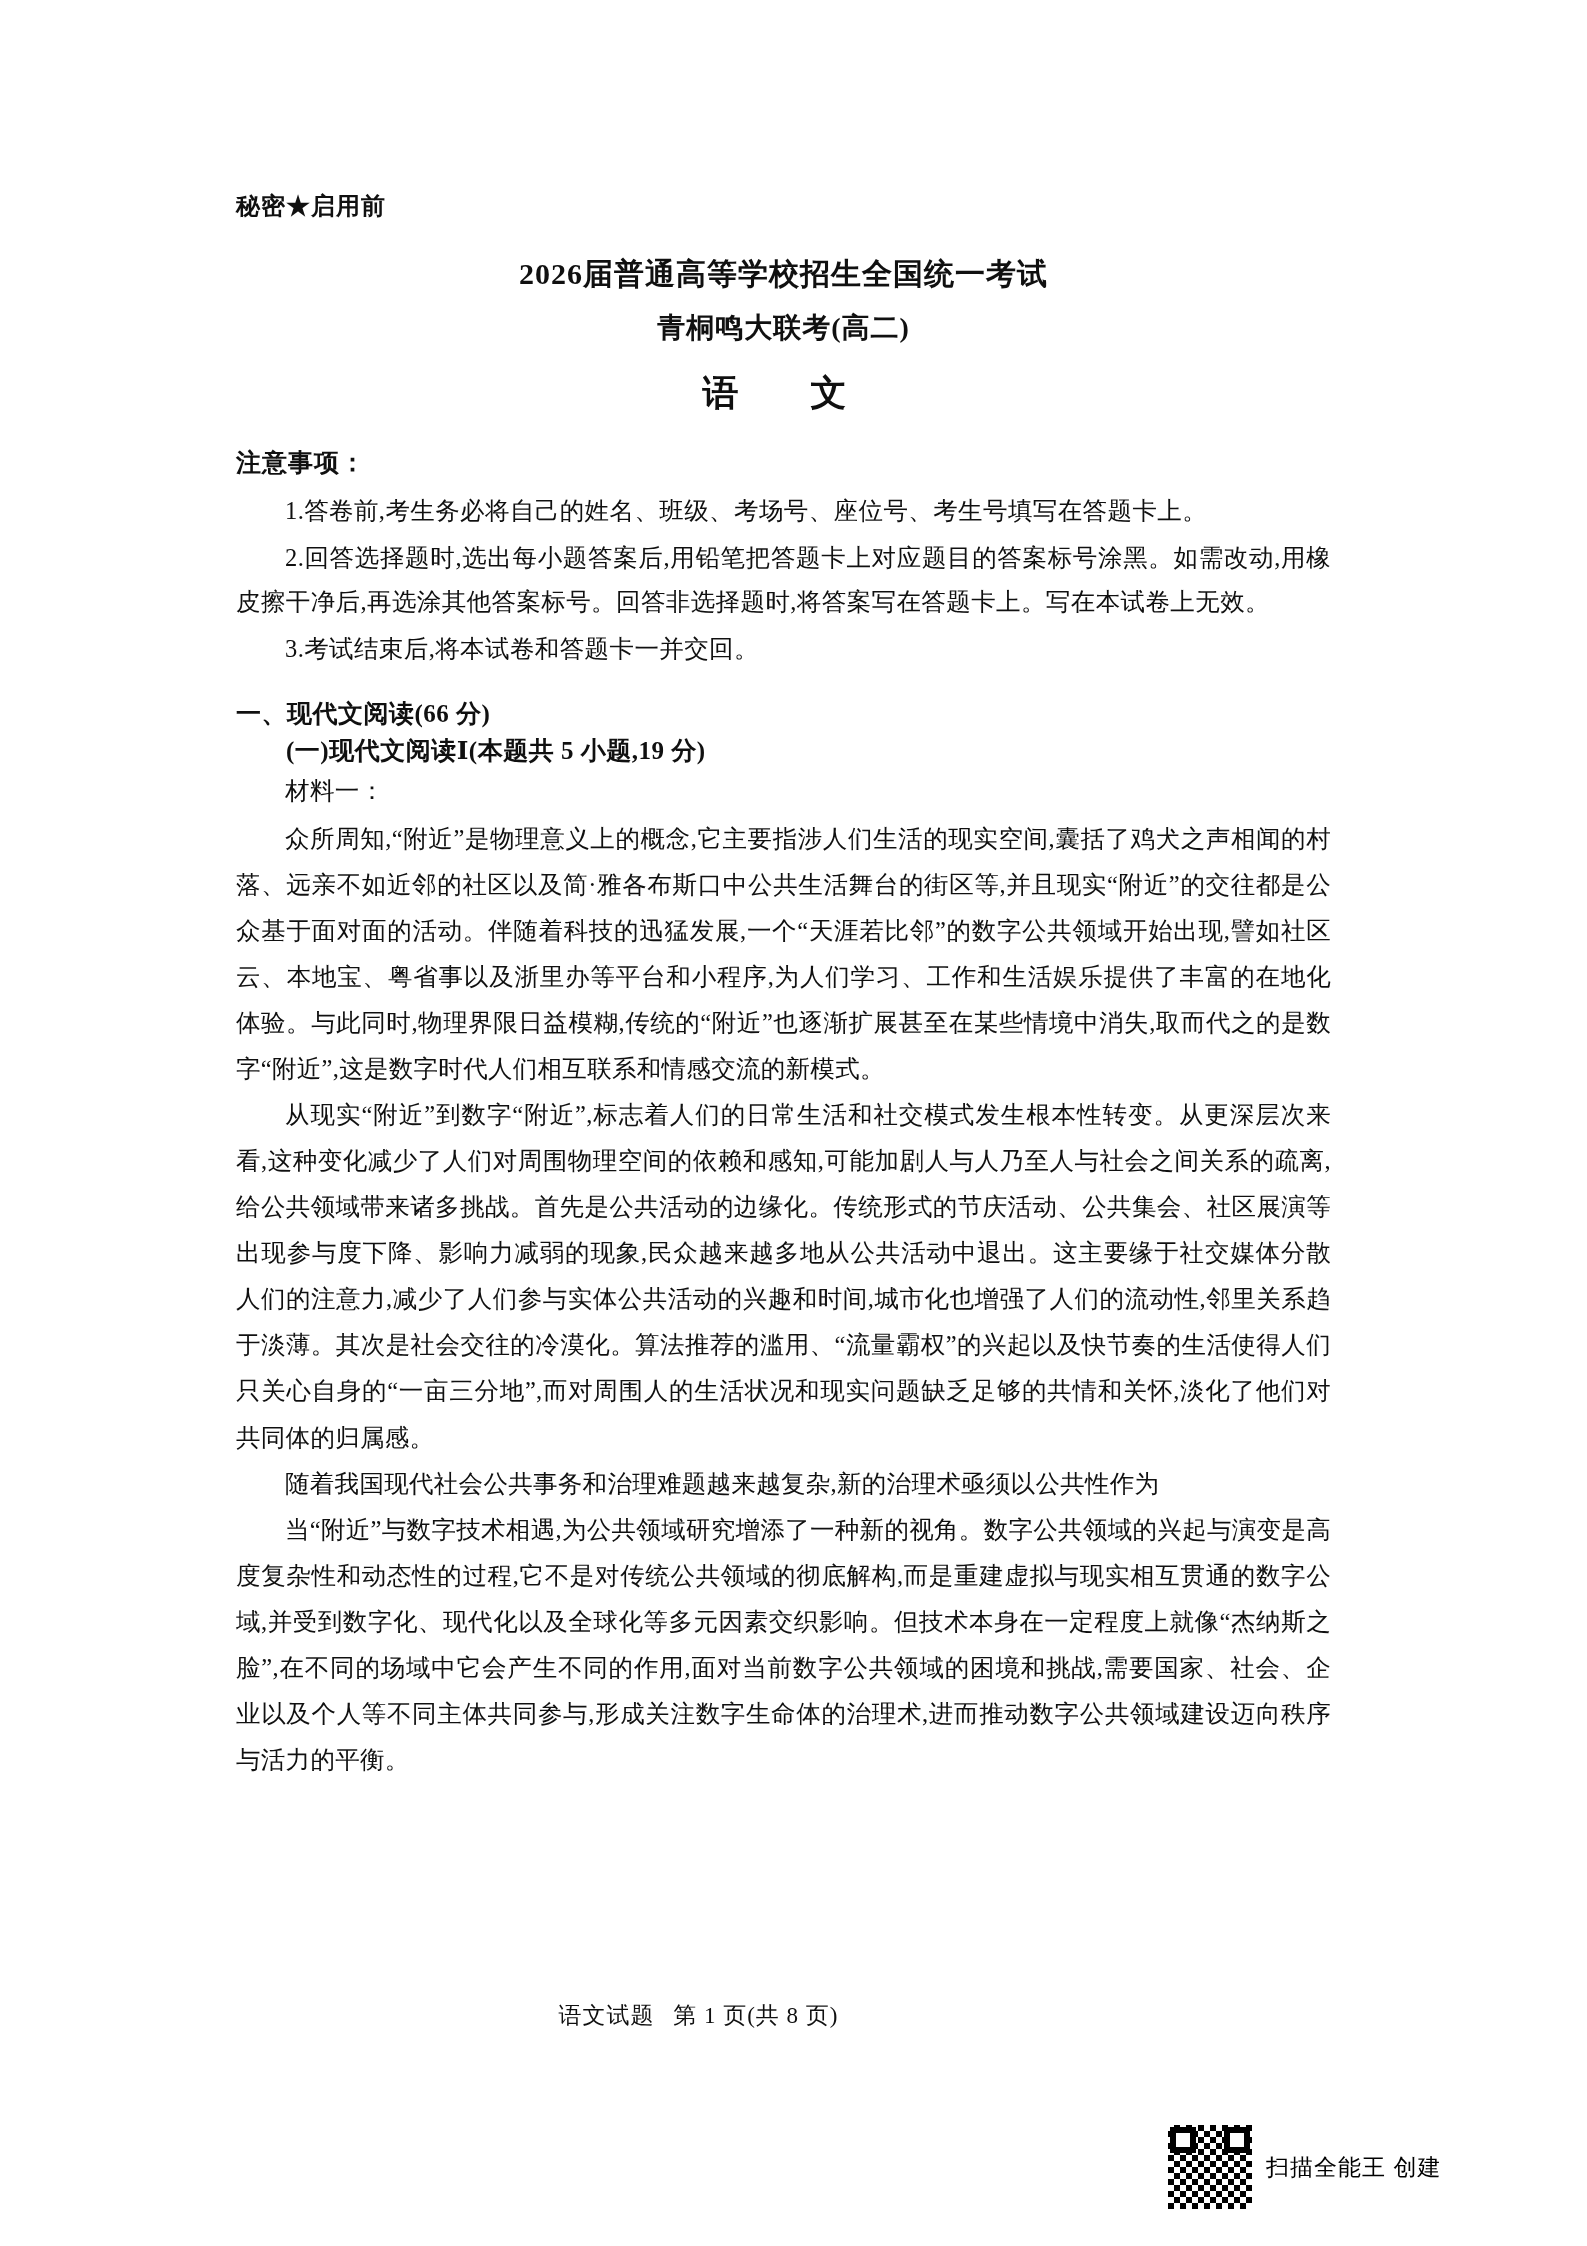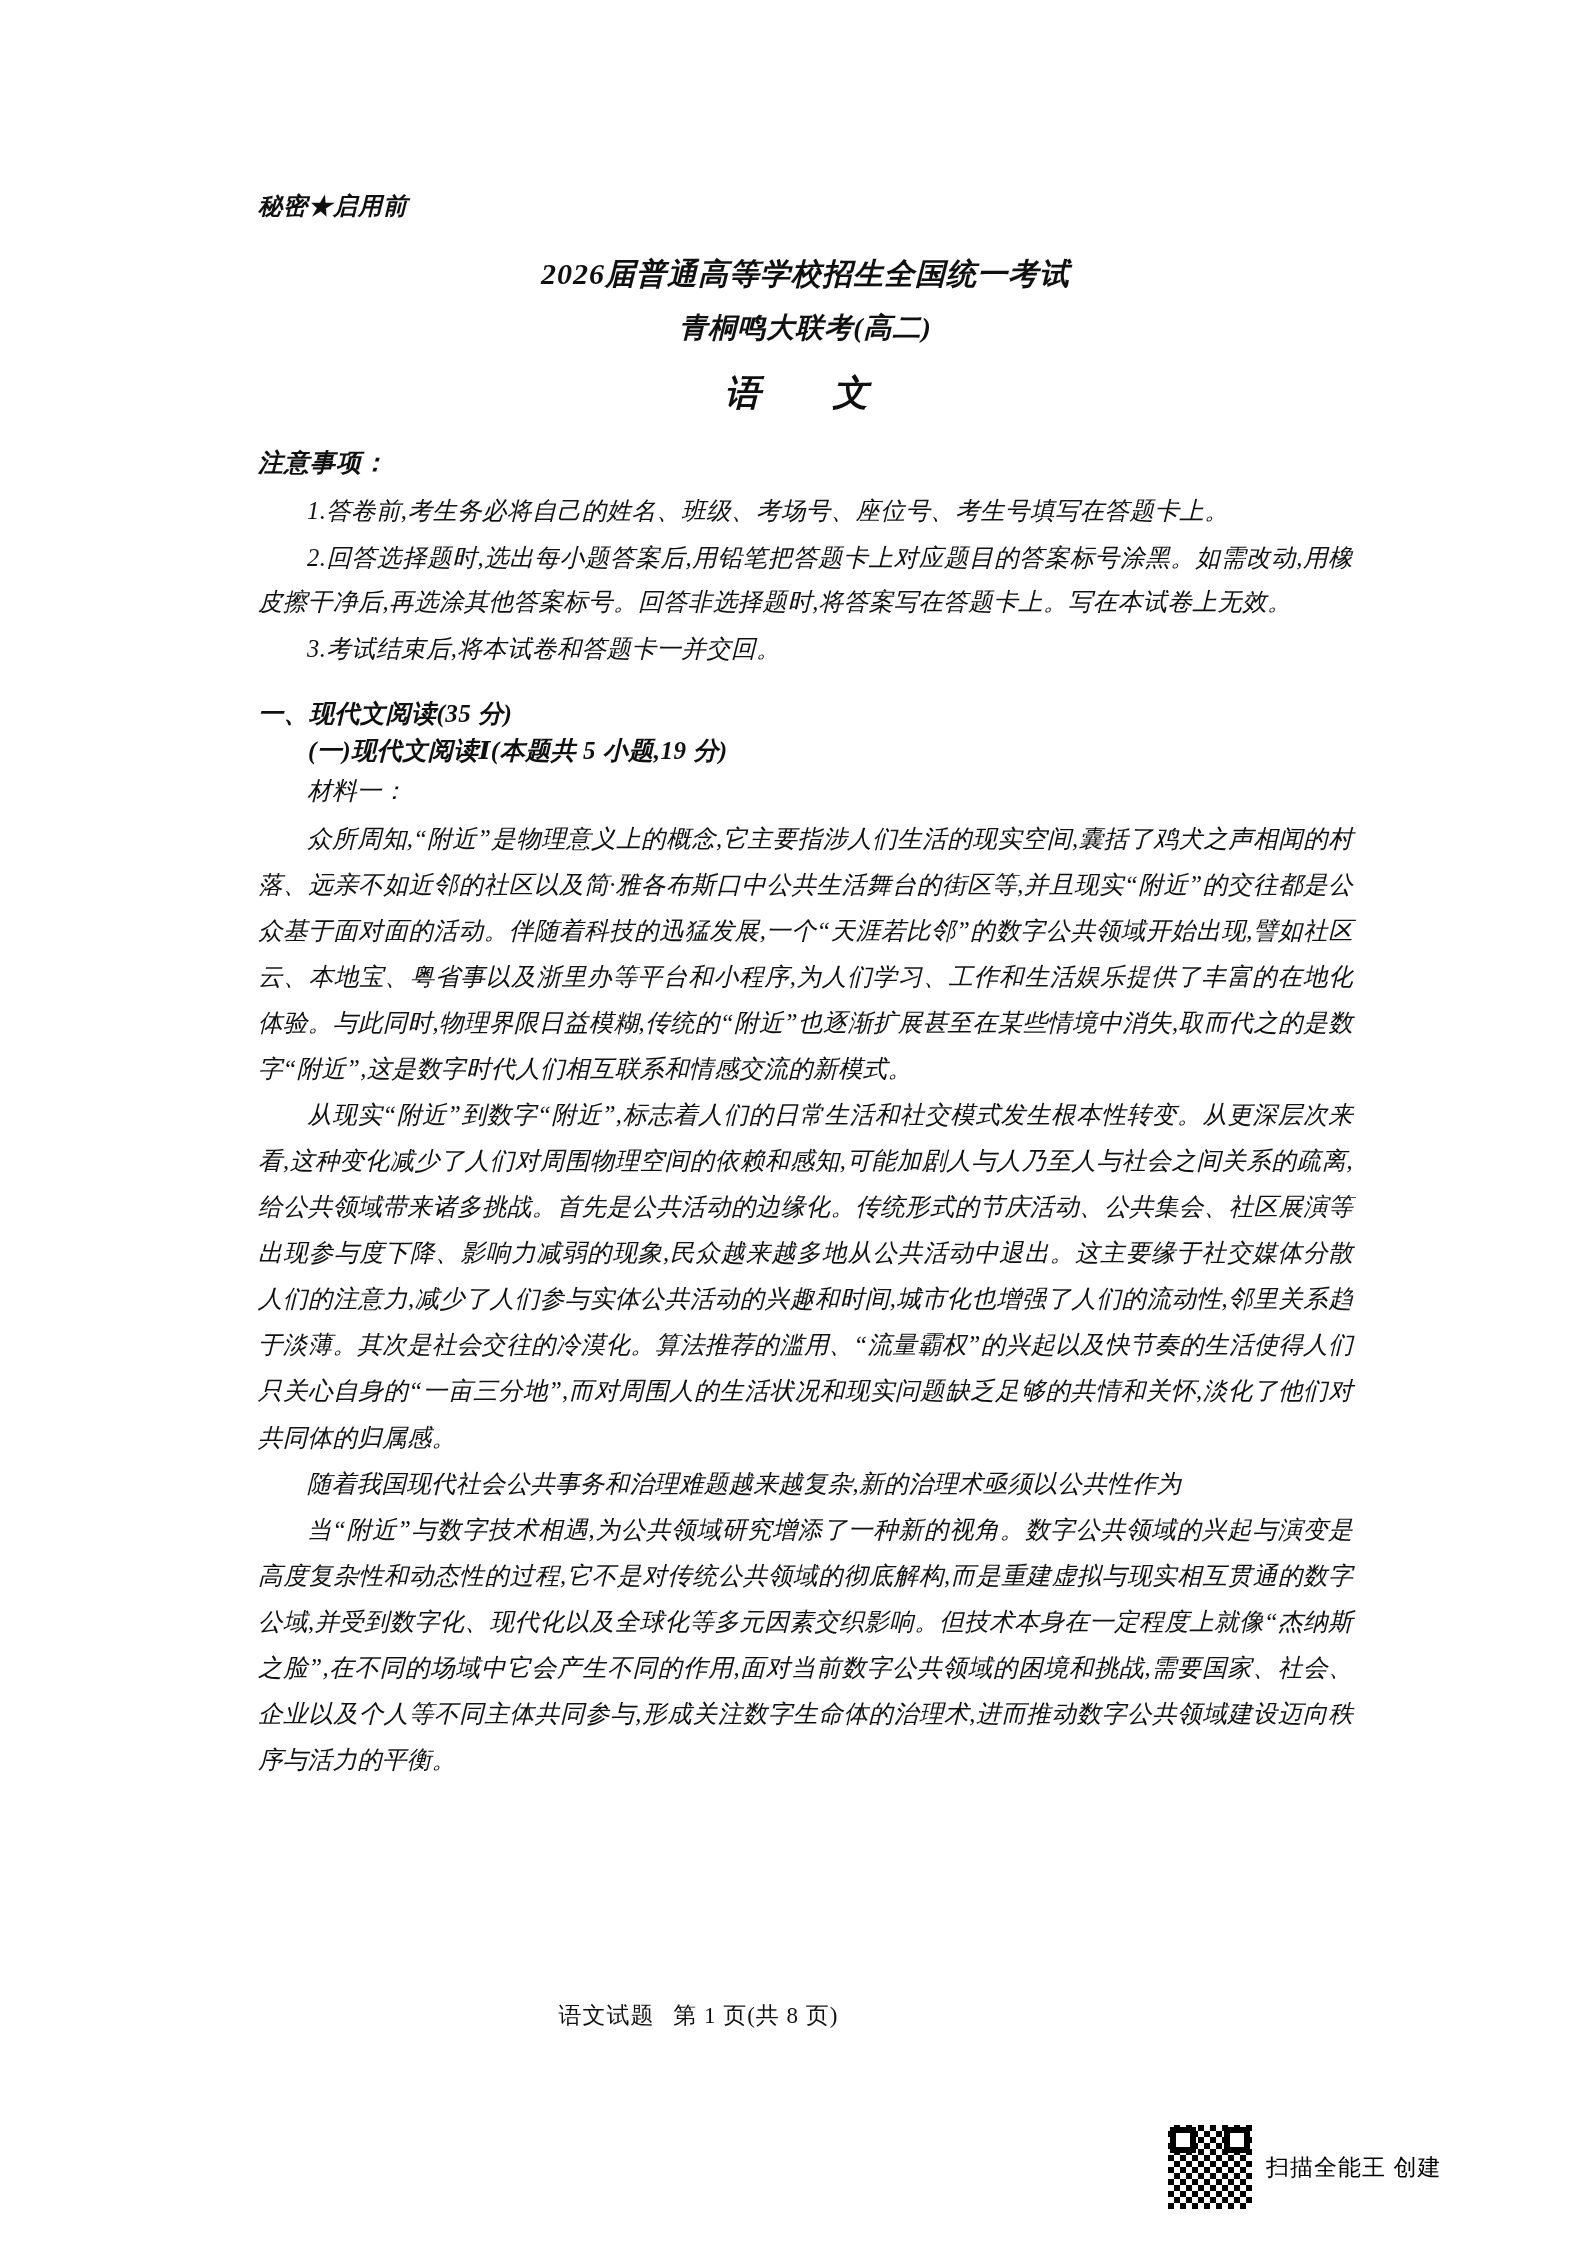--- a/index.html
+++ b/index.html
@@ -16,24 +16,23 @@
     overflow: hidden;
   }
   .page {
     position: absolute;
     left: 0; top: 0;
     width: 1587px;
     height: 2246px;
   }
   .content {
     position: absolute;
-    left: 258px;
+    left: 236px;
     top: 190px;
     width: 1095px;
-    font-style: italic;
   }
   .secret {
     font-size: 24px;
     letter-spacing: 1px;
     font-weight: 600;
     margin-bottom: 32px;
   }
   .title-block {
     text-align: center;
   }
@@ -154,21 +153,21 @@
       <div class="title1">2026届普通高等学校招生全国统一考试</div>
       <div class="title2">青桐鸣大联考(高二)</div>
       <div class="subject">语　文</div>
     </div>
 
     <div class="notice-head">注意事项：</div>
     <p class="para indent">1.答卷前,考生务必将自己的姓名、班级、考场号、座位号、考生号填写在答题卡上。</p>
     <p class="para indent">2.回答选择题时,选出每小题答案后,用铅笔把答题卡上对应题目的答案标号涂黑。如需改动,用橡皮擦干净后,再选涂其他答案标号。回答非选择题时,将答案写在答题卡上。写在本试卷上无效。</p>
     <p class="para indent">3.考试结束后,将本试卷和答题卡一并交回。</p>
 
-    <div class="sec-head">一、现代文阅读(35 分)</div>
+    <div class="sec-head">一、现代文阅读(66 分)</div>
     <div class="sub-head">(一)现代文阅读Ⅰ(本题共 5 小题,19 分)</div>
     <p class="para indent">材料一：</p>
 
     <p class="body-para">众所周知,“附近”是物理意义上的概念,它主要指涉人们生活的现实空间,囊括了鸡犬之声相闻的村落、远亲不如近邻的社区以及简·雅各布斯口中公共生活舞台的街区等,并且现实“附近”的交往都是公众基于面对面的活动。伴随着科技的迅猛发展,一个“天涯若比邻”的数字公共领域开始出现,譬如社区云、本地宝、粤省事以及浙里办等平台和小程序,为人们学习、工作和生活娱乐提供了丰富的在地化体验。与此同时,物理界限日益模糊,传统的“附近”也逐渐扩展甚至在某些情境中消失,取而代之的是数字“附近”,这是数字时代人们相互联系和情感交流的新模式。</p>
     <p class="body-para">从现实“附近”到数字“附近”,标志着人们的日常生活和社交模式发生根本性转变。从更深层次来看,这种变化减少了人们对周围物理空间的依赖和感知,可能加剧人与人乃至人与社会之间关系的疏离,给公共领域带来诸多挑战。首先是公共活动的边缘化。传统形式的节庆活动、公共集会、社区展演等出现参与度下降、影响力减弱的现象,民众越来越多地从公共活动中退出。这主要缘于社交媒体分散人们的注意力,减少了人们参与实体公共活动的兴趣和时间,城市化也增强了人们的流动性,邻里关系趋于淡薄。其次是社会交往的冷漠化。算法推荐的滥用、“流量霸权”的兴起以及快节奏的生活使得人们只关心自身的“一亩三分地”,而对周围人的生活状况和现实问题缺乏足够的共情和关怀,淡化了他们对共同体的归属感。</p>
     <p class="body-para">随着我国现代社会公共事务和治理难题越来越复杂,新的治理术亟须以公共性作为</p>
     <p class="body-para">当“附近”与数字技术相遇,为公共领域研究增添了一种新的视角。数字公共领域的兴起与演变是高度复杂性和动态性的过程,它不是对传统公共领域的彻底解构,而是重建虚拟与现实相互贯通的数字公域,并受到数字化、现代化以及全球化等多元因素交织影响。但技术本身在一定程度上就像“杰纳斯之脸”,在不同的场域中它会产生不同的作用,面对当前数字公共领域的困境和挑战,需要国家、社会、企业以及个人等不同主体共同参与,形成关注数字生命体的治理术,进而推动数字公共领域建设迈向秩序与活力的平衡。</p>
 
   </div>
 

